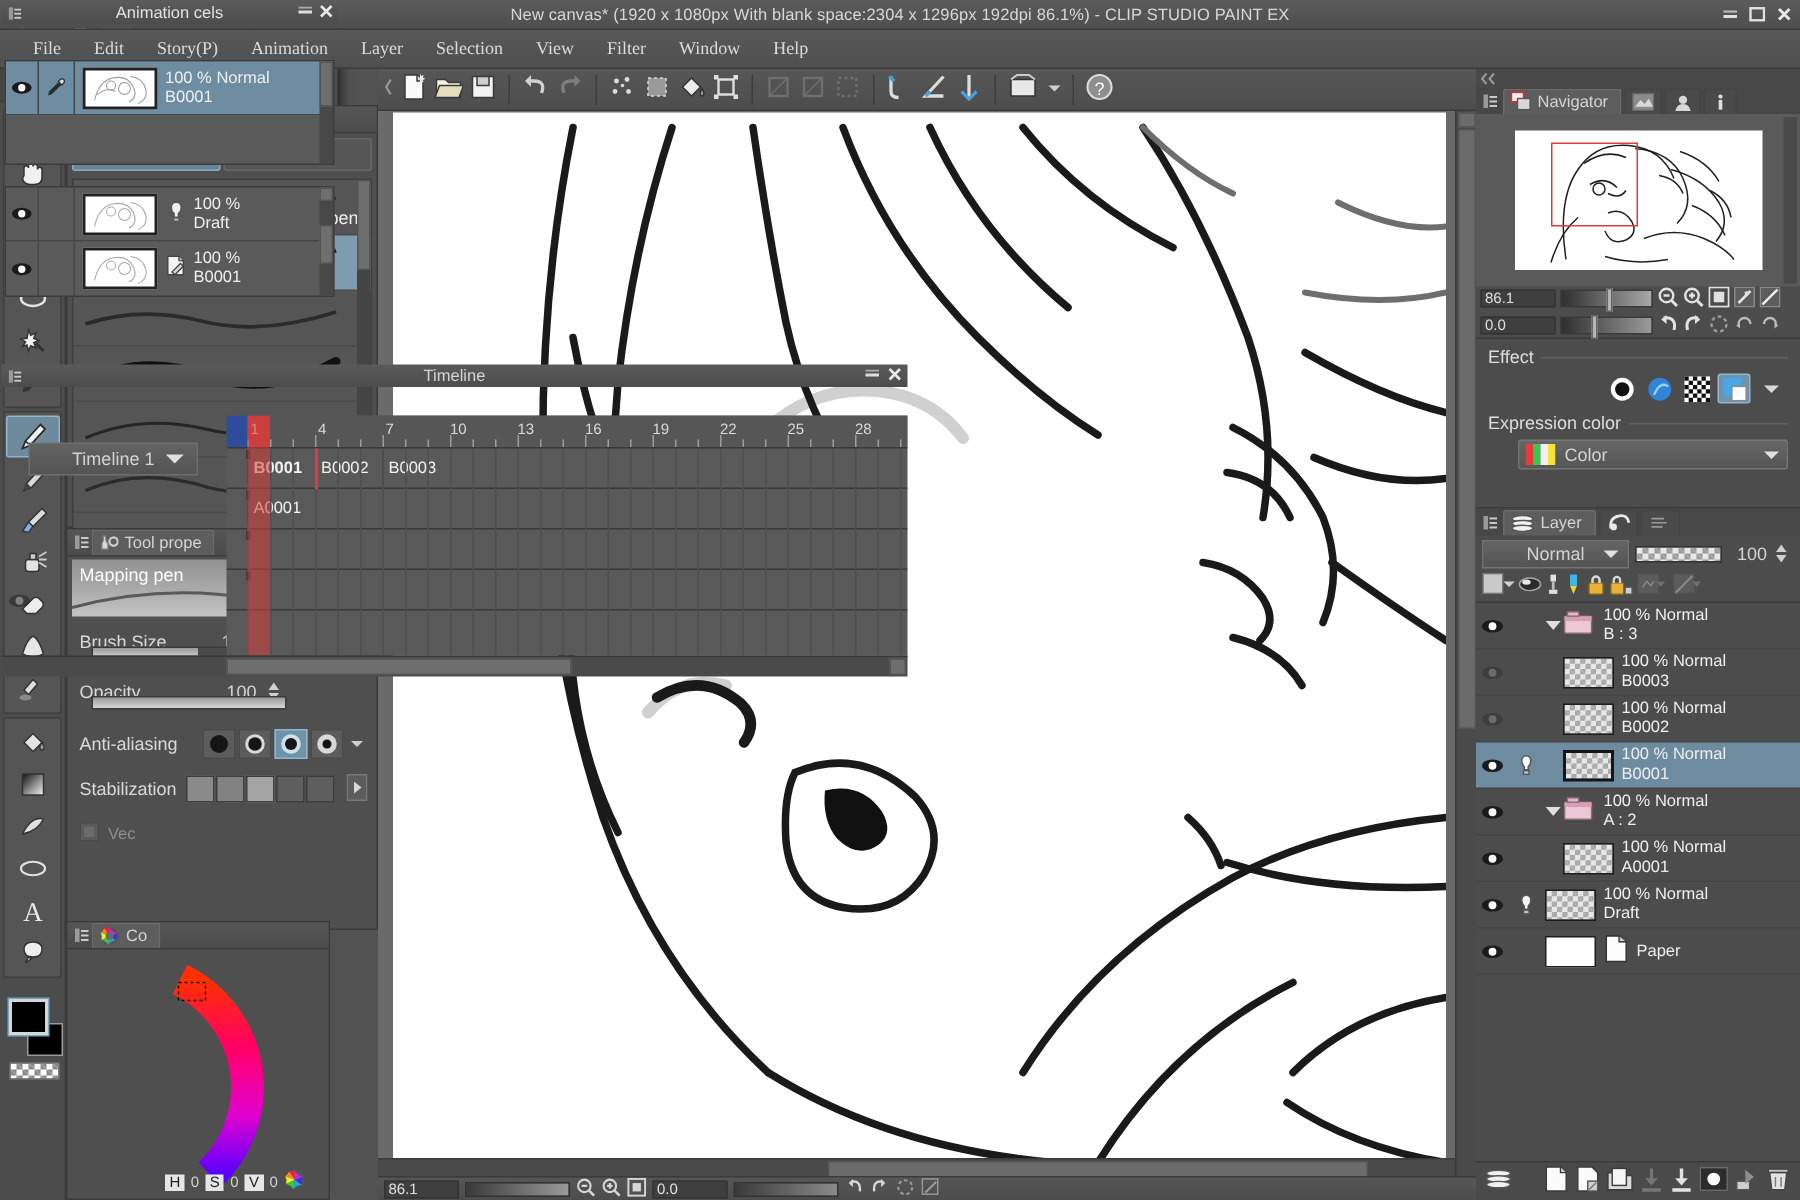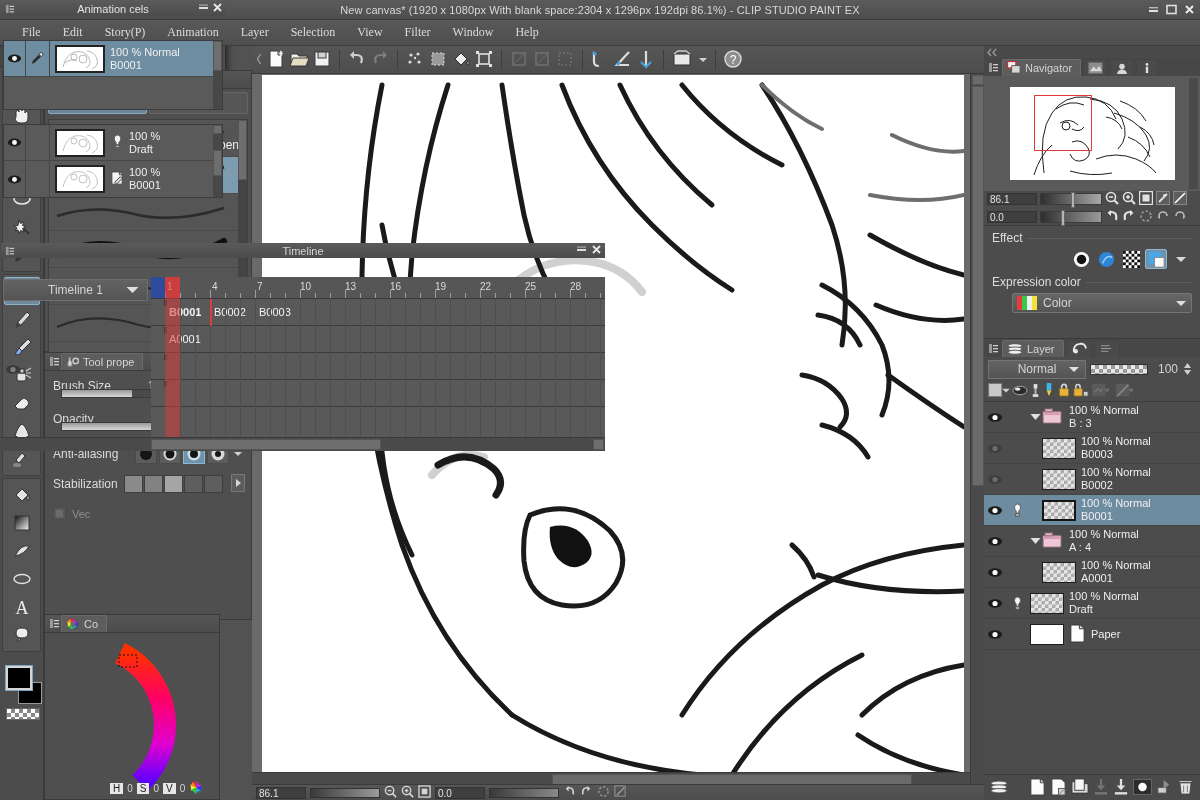--- a/index.html
+++ b/index.html
@@ -132,21 +132,21 @@
   .ministrip { width:70px; height:10px; background:linear-gradient(to right,#3a3a3a,#9a9a9a); border:1px solid #333;}
 
   
   #timeline { left:108px; top:548px; width:606px; height:224px; background:#0f172a;
               border:1px solid #2c2c2c; box-shadow:2px 2px 7px rgba(0,0,0,.55); }
   .tl-head { height:15px; background:linear-gradient(#5a5a5a,#4c4c4c); display:flex; align-items:center;
              justify-content:center; position:relative; font-size:11px;}
   .tl-top { height:19px; display:flex; align-items:center; gap:5px; padding:0 6px; font-size:12px; border-bottom:1px solid #3c3c3c;}
   .tl-body { display:flex; height:160px; }
   .tl-left { width:150px; border-right:1px solid #3a3a3a; background:#4e4e4e; }
-  .tl-select { height:22px; margin:2px; background:linear-gradient(#636363,#545454); border:1px solid #6e6e6e;
+  .tl-select { height:22px; margin:18px; background:linear-gradient(#636363,#545454); border:1px solid #6e6e6e;
                display:flex; align-items:center; justify-content:center; position:relative; font-size:12px;}
   .tl-track-row { height:27px; display:flex; align-items:center; border-bottom:1px solid #3a3a3a; gap:6px; padding-left:4px;}
   .tl-track-row.sel { background:#6d8a9d; }
   .tl-right { flex:1; position:relative; background:#595959; overflow:hidden;}
   .tl-ruler { height:22px; position:relative; border-bottom:1px solid #3a3a3a; background:#565656;}
   .tl-num { position:absolute; bottom:6px; font-size:10px; color:#dadada; }
   .tl-lane { height:27px; border-bottom:1px solid #3a3a3a; position:relative; }
   .tl-cell { position:absolute; top:2px; height:22px; font-size:11px; color:#f2f2f2;
              display:flex; align-items:center; padding-left:3px; border-left:1px solid #2e2e2e;}
   .tl-playhead { position:absolute; top:0; width:12px; background:rgba(210,60,60,.55); }
@@ -477,20 +477,26 @@
             <rect x="5" y="8" width="5" height="1.3" fill="#ccc"></rect>
           </svg>
       </span>
       <span class="panel-tab">
         <svg width="13" height="12" viewBox="0 0 14 12">
             <path d="M3 1 h2 v3 l1.5 2.5 v4 h-4.5 v-4 L3 4z" fill="#d8d8d8" stroke="#777"></path>
             <circle cx="10.5" cy="5" r="3" fill="none" stroke="#ccc" stroke-width="1.6"></circle>
           </svg>
         <span>Tool prope</span>
       </span>
+    </div>
+    <div class="tp-name">
+      <span>Mapping pen</span>
+      <svg width="200" height="26" viewBox="0 0 200 26" style="position:absolute;left:0;bottom:-2px;">
+        <path d="M0 18 Q60 2 120 12 Q160 18 200 6" fill="none" stroke="#5a5a5a" stroke-width="2"></path>
+      </svg>
     </div>
 
     <div class="tp-row">
       <span class="tp-label">Brush Size</span>
       <span class="spin">1.30</span>
       <span class="spinarrows">
         <svg width="9" height="14" viewBox="0 0 9 14">
             <path d="M4.5 1 l3.5 5 h-7z" fill="#cfcfcf"></path>
             <path d="M4.5 13 l3.5-5 h-7z" fill="#cfcfcf"></path>
           </svg>
@@ -1622,21 +1628,21 @@
               </svg>
             </span>
           <span style="margin-right:5px;"><svg width="22" height="17" viewBox="0 0 23 18">
                 <rect x="1" y="4" width="19" height="12" rx="1" fill="#edc7d6" stroke="#8d6b78"></rect>
                 <rect x="1" y="4" width="19" height="3.5" fill="#d79fb4"></rect>
                 <rect x="3" y="1" width="8" height="3" fill="#e8b6c8" stroke="#8d6b78"></rect>
               </svg></span>
           <span class="ly-text">
             <span>100 %</span>
             <span>Normal</span><br>
-            <span>A : 4</span>
+            <span>A : 2</span>
           </span>
         </div>
         <div class="ly-row">
           <span class="ly-eye">
               <svg width="16" height="11" viewBox="0 0 16 11">
                 <ellipse cx="8" cy="5.5" rx="7" ry="4.2" fill="#1b1b1b"></ellipse>
                 <circle cx="8" cy="5.5" r="2.6" fill="#fafafa"></circle>
               </svg>
             </span>
           <span class="ly-lockcol"></span>

